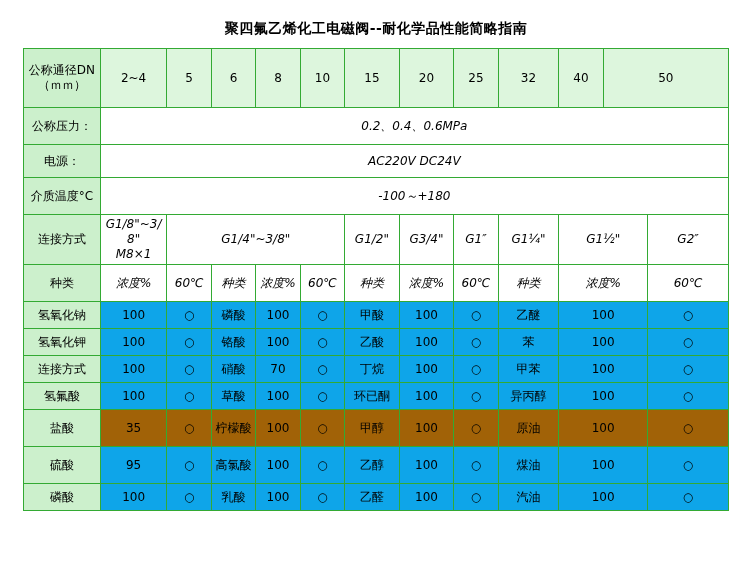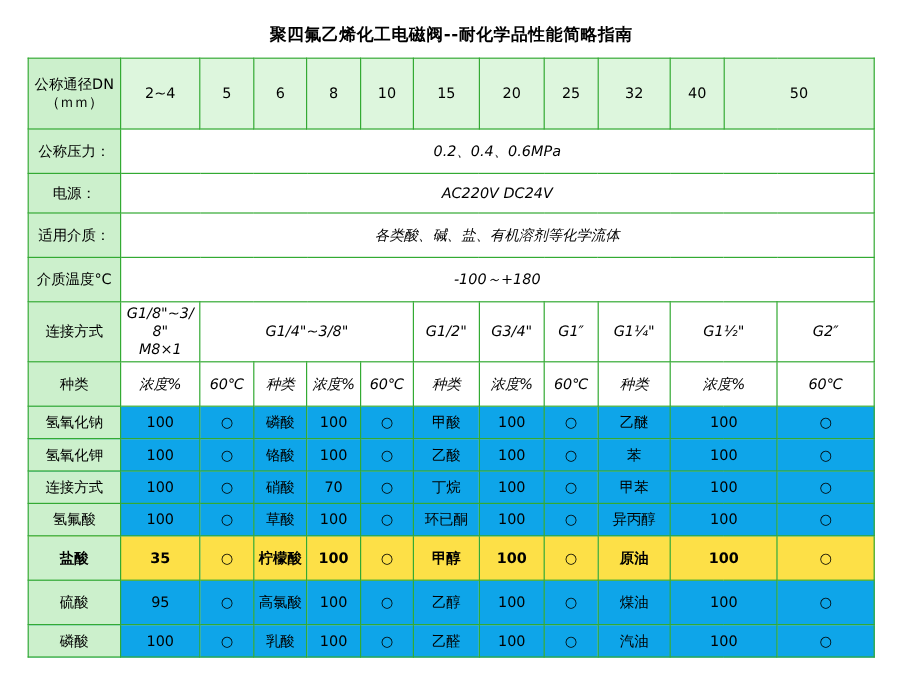--- a/index.html
+++ b/index.html
@@ -45,22 +45,21 @@
     background: #ccf0cc;
     font-size: 12px;
   }
   .hdr-tall {
     height: 54px;
   }
   .row-green {
     background: #0ea5e9;
   }
   .row-white {
-    background: #fde047;
-    font-weight: bold;
+    background: #a16207;
   }
   .cell-green {
     background: #ddf6dd;
   }
   .cell-white {
     background: #ffffff;
     font-style: italic;
   }
   .wide-val {
     font-size: 13px;
@@ -125,24 +124,20 @@
     <tr>
       <td class="hdr" style="height:32px">公称压力：</td>
       <td class="cell-white wide-val" colspan="12">0.2、0.4、0.6MPa</td>
     </tr>
 
     <tr>
       <td class="hdr" style="height:26px">电源：</td>
       <td class="cell-white wide-val" colspan="12">AC220V  DC24V</td>
     </tr>
 
-    <tr>
-      <td class="hdr" style="height:32px">适用介质：</td>
-      <td class="cell-white wide-val" colspan="12">各类酸、碱、盐、有机溶剂等化学流体</td>
-    </tr>
 
     <tr>
       <td class="hdr" style="height:32px">介质温度°C</td>
       <td class="cell-white wide-val" colspan="12">-100～+180</td>
     </tr>
 
     <tr>
       <td class="hdr" style="height:40px">连接方式</td>
       <td class="cell-white conn-cell">
         <span style="white-space:pre-line">G1/8"~3/8"

